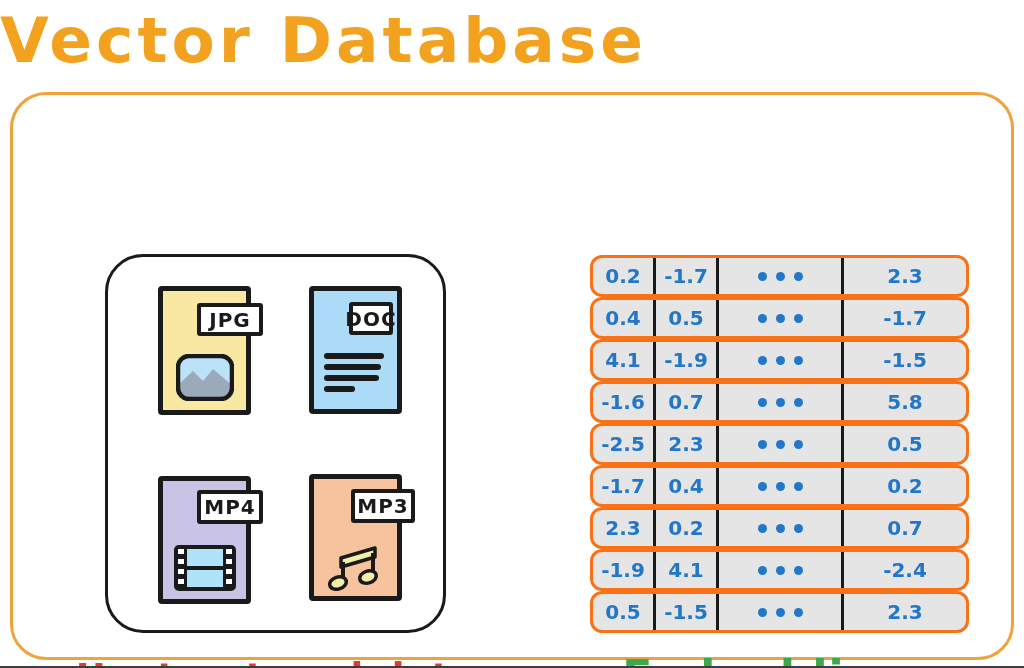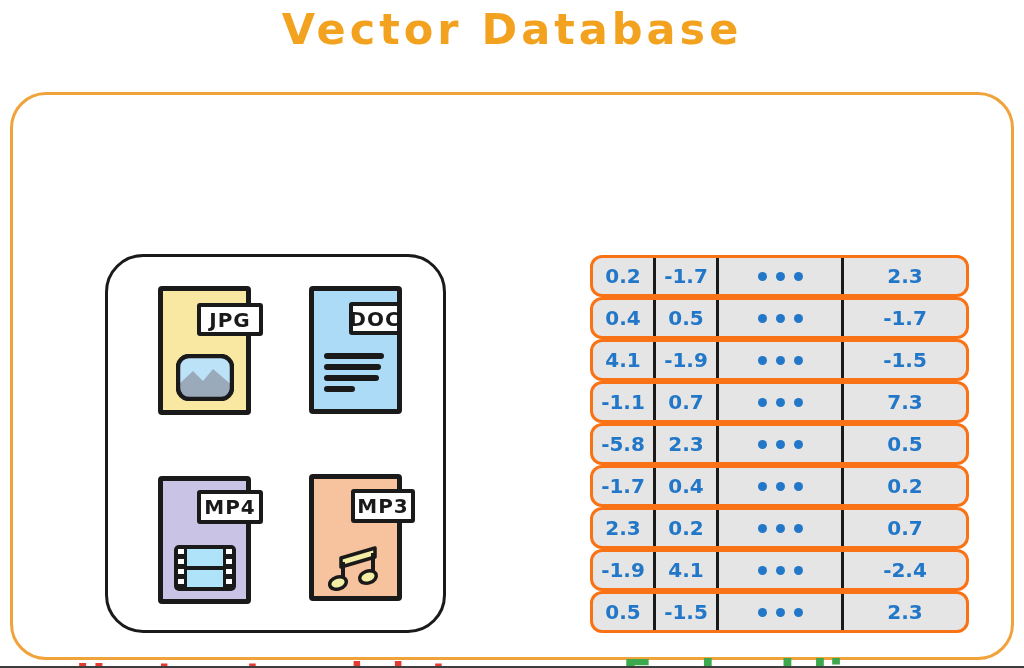--- a/index.html
+++ b/index.html
@@ -1,41 +1,41 @@
 <!DOCTYPE html>
 <html><head>
 <meta charset="utf-8">
 <style>
   html,body{margin:0;padding:0;background:#fff;}
   #stage{position:relative;width:1024px;height:668px;background:#ffffff;overflow:hidden;
          font-family:"DejaVu Sans","Liberation Sans",sans-serif;}
 
   
-  .title{position:absolute;top:4px;left:0;width:100%;text-align:center;
-         font-size:43px;font-weight:bold;color:#F2A21E;letter-spacing:4px;}
+  .title{position:absolute;top:4px;left:0;width:100%;
+         font-size:63px;font-weight:bold;color:#F2A21E;letter-spacing:4px;}
 
   
   .outer-frame{position:absolute;left:10px;top:92px;width:1004px;height:568px;
                border:3px solid #F0A33B;border-radius:36px;box-sizing:border-box;background:#fff;}
 
   
   .left-box{position:absolute;left:92px;top:159px;width:341px;height:379px;
             border:3px solid #1a1a1a;border-radius:38px;box-sizing:border-box;background:#fff;}
 
   .page{position:absolute;border:5px solid #1a1a1a;border-radius:4px;box-sizing:border-box;}
   .page.jpg{left:50px;top:29px;width:93px;height:129px;background:#F8E8A2;}
   .page.doc{left:201px;top:29px;width:93px;height:128px;background:#ABDBF7;}
   .page.mp4{left:50px;top:219px;width:93px;height:128px;background:#C9C3E6;}
   .page.mp3{left:201px;top:217px;width:93px;height:127px;background:#F7C29E;}
 
   .tag{position:absolute;background:#fff;border:4px solid #1a1a1a;border-radius:3px;
        box-sizing:border-box;display:flex;align-items:center;justify-content:center;
        font-size:20px;font-weight:bold;letter-spacing:1px;color:#1a1a1a;z-index:3;}
   .tag.jpg{left:89px;top:46px;width:66px;height:33px;}
-  .tag.doc{left:241px;top:45px;width:52px;height:33px;}
+  .tag.doc{left:241px;top:45px;width:44px;height:33px;}
   .tag.mp4{left:89px;top:233px;width:66px;height:34px;text-align:center;}
   .tag.mp3{left:243px;top:232px;width:64px;height:34px;}
 
   .inner-icon{position:absolute;z-index:2;}
   .icon-image{left:68px;top:97px;}
   .icon-doclines{left:216px;top:96px;}
   .icon-film{left:66px;top:288px;}
   .icon-note{left:220px;top:281px;}
 
   
@@ -173,34 +173,34 @@
             <div class="dots">
               <span></span>
               <span></span>
               <span></span>
             </div>
           </div>
         <div class="cell c4">-1.5</div>
       </div>
 
       <div class="emb-row">
-        <div class="cell c1">-1.1</div>
+        <div class="cell c1">-1.6</div>
         <div class="cell c2">0.7</div>
         <div class="cell c3">
             <div class="dots">
               <span></span>
               <span></span>
               <span></span>
             </div>
           </div>
-        <div class="cell c4">7.3</div>
-      </div>
-
-      <div class="emb-row">
-        <div class="cell c1">-5.8</div>
+        <div class="cell c4">5.8</div>
+      </div>
+
+      <div class="emb-row">
+        <div class="cell c1">-2.5</div>
         <div class="cell c2">2.3</div>
         <div class="cell c3">
             <div class="dots">
               <span></span>
               <span></span>
               <span></span>
             </div>
           </div>
         <div class="cell c4">0.5</div>
       </div>

